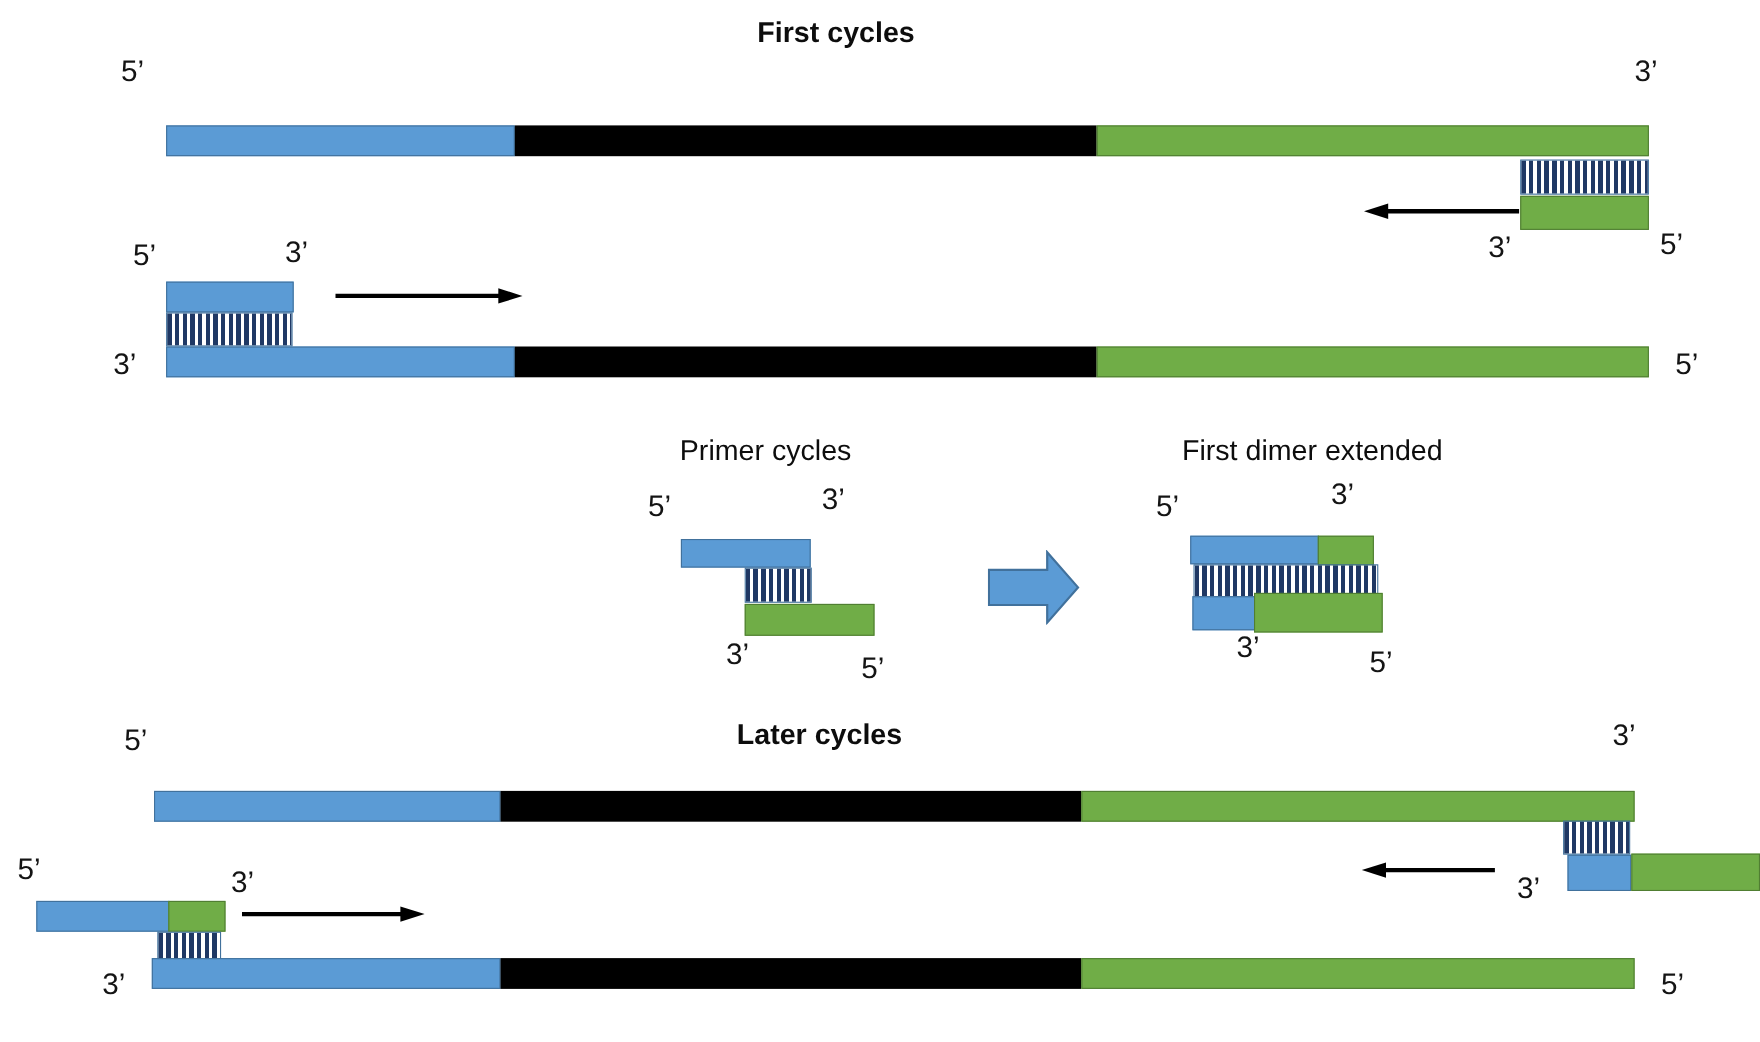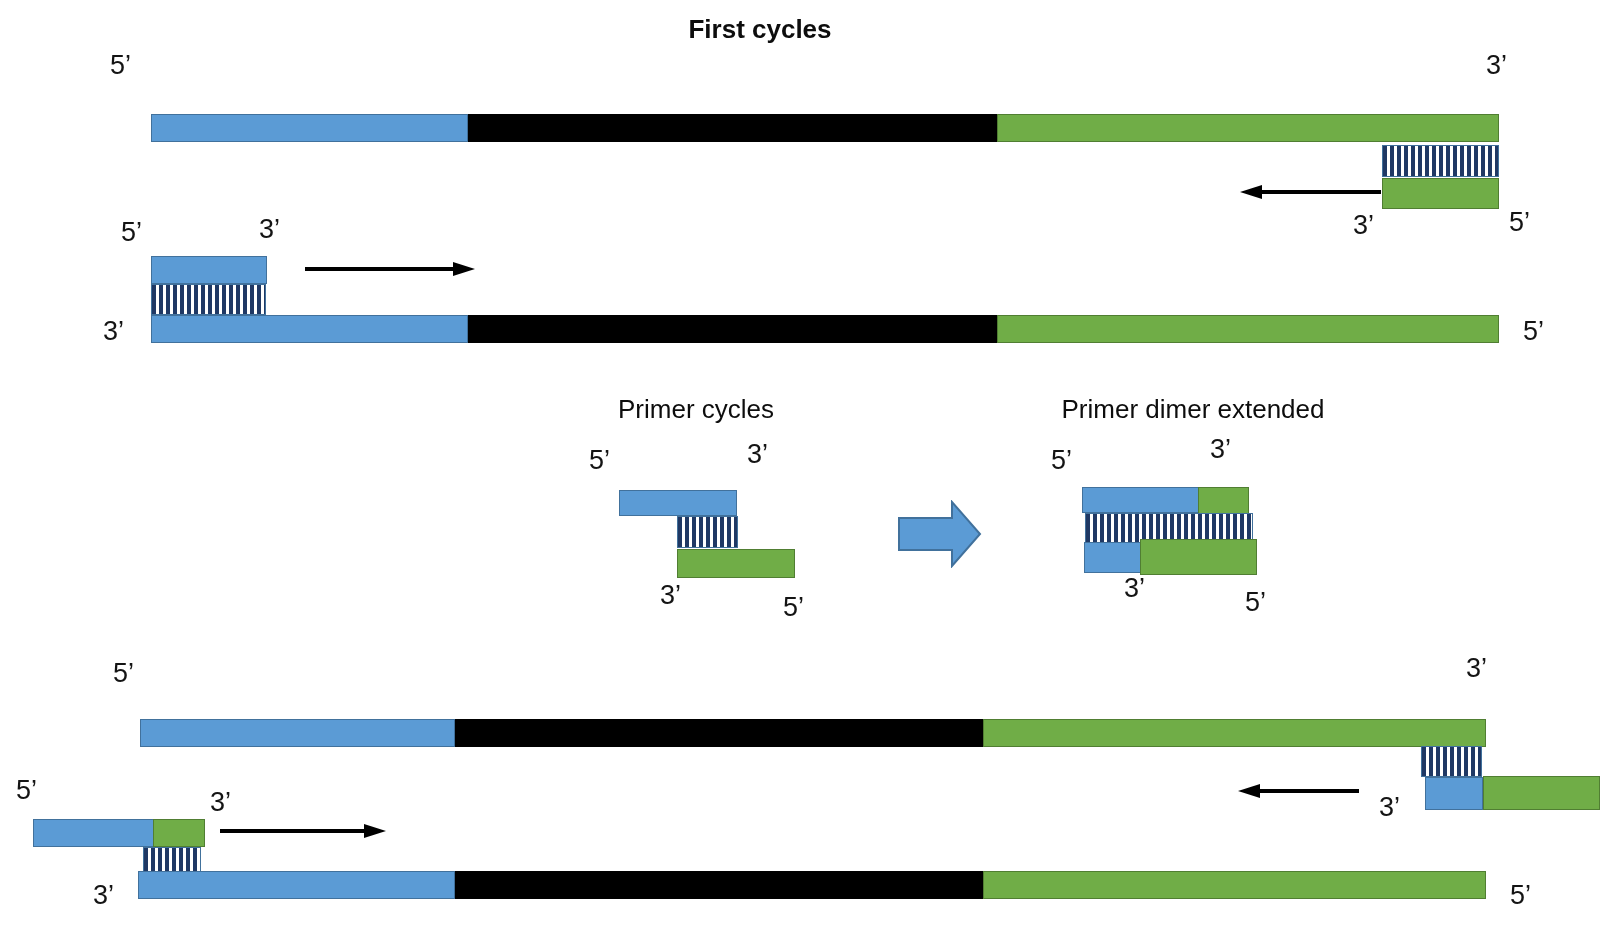--- a/index.html
+++ b/index.html
@@ -80,34 +80,35 @@
     <div class="hybrid" style="left:677px;top:516px;width:61px;height:32px;"></div>
     <div class="bar seg-green" style="left:677px;top:549px;width:118px;height:29px;"></div>
     <div class="plabel" style="left:660px;top:582px;">3’</div>
     <div class="plabel" style="left:783px;top:594px;">5’</div>
   </div>
 
   <svg class="arrow-svg" style="left:898px;top:500px;" width="84" height="68">
     <polygon class="block-arrow" points="1,18 54,18 54,2 82,34 54,66 54,50 1,50"></polygon>
   </svg>
 
-  <div class="title" style="left:1018px;top:394px;width:350px;">Primer dimer extended</div>
+  <div class="title" style="left:1018px;top:394px;width:350px;">First dimer extended</div>
 
   <div>
     <div class="plabel" style="left:1051px;top:447px;">5’</div>
     <div class="plabel" style="left:1210px;top:436px;">3’</div>
     <div class="bar seg-blue" style="left:1082px;top:487px;width:117px;height:26px;"></div>
     <div class="bar seg-green" style="left:1198px;top:487px;width:51px;height:27px;"></div>
     <div class="hybrid" style="left:1085px;top:513px;width:168px;height:30px;"></div>
     <div class="bar seg-blue" style="left:1084px;top:542px;width:57px;height:31px;"></div>
     <div class="bar seg-green" style="left:1140px;top:539px;width:117px;height:36px;"></div>
     <div class="plabel" style="left:1124px;top:575px;">3’</div>
     <div class="plabel" style="left:1245px;top:589px;">5’</div>
   </div>
 
+  <div class="title bold" style="left:595px;top:652px;width:300px;">Later cycles</div>
 
   <div class="plabel" style="left:113px;top:660px;">5’</div>
   <div class="plabel" style="left:1466px;top:655px;">3’</div>
 
   <div>
     <div class="bar seg-blue" style="left:140px;top:719px;width:315px;height:28px;"></div>
     <div class="bar seg-black" style="left:455px;top:719px;width:528px;height:28px;"></div>
     <div class="bar seg-green" style="left:983px;top:719px;width:503px;height:28px;"></div>
   </div>
 

